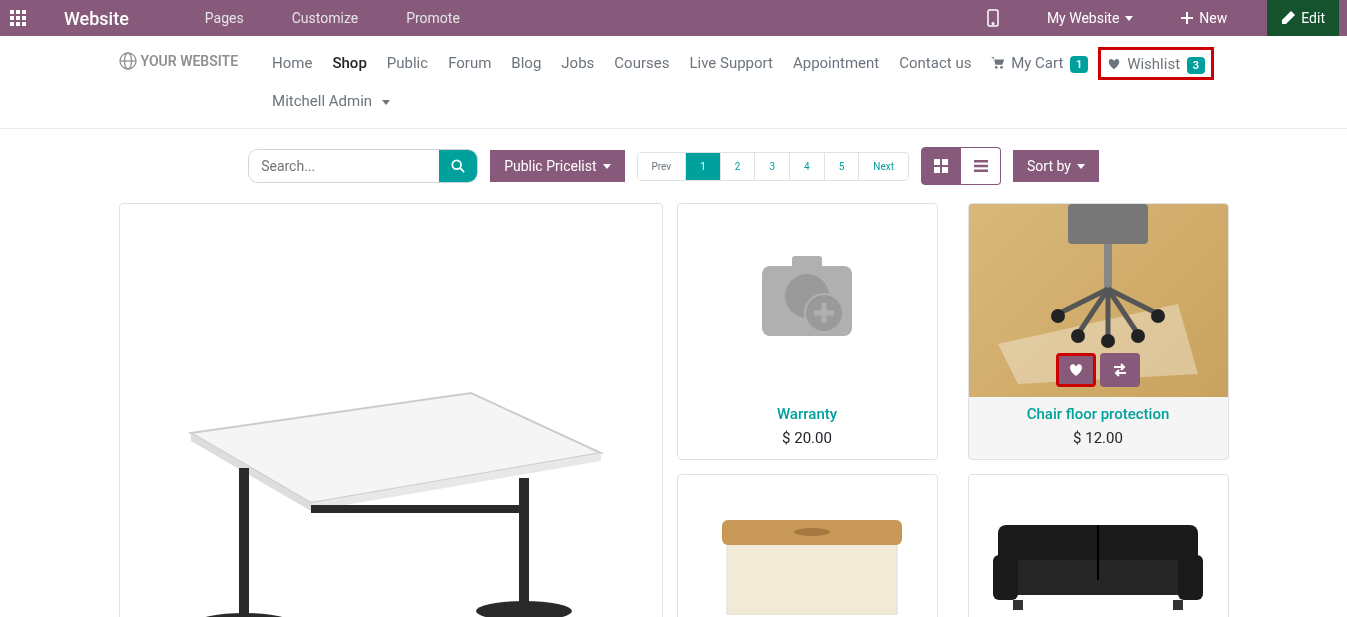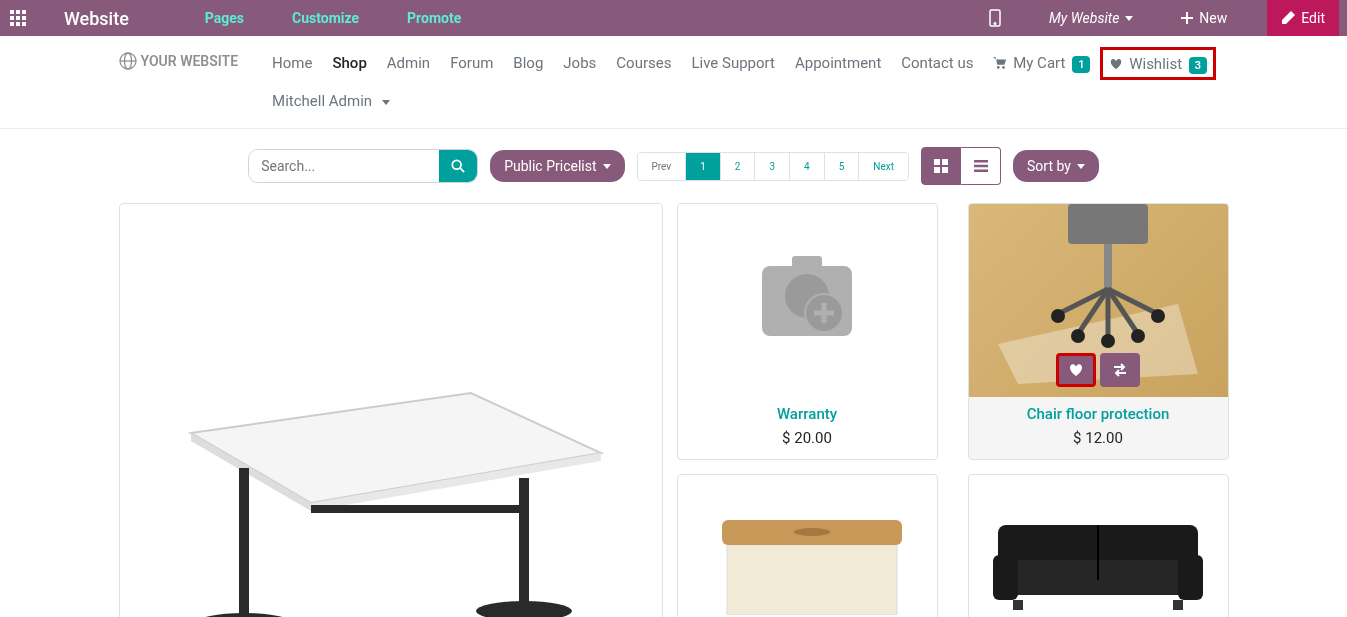--- a/index.html
+++ b/index.html
@@ -1,38 +1,38 @@
 <!DOCTYPE html>
 <html><head>
 <meta charset="utf-8">
 <style>
 *{margin:0;padding:0;box-sizing:border-box;font-family:-apple-system,BlinkMacSystemFont,"Segoe UI",Roboto,sans-serif;}
 body{background:#fff;width:1347px;height:617px;overflow:hidden;}
 .topbar{background:#875a7b;height:36px;display:flex;align-items:center;color:#fff;font-size:14px;padding:0 8px;gap:24px;}
 .topbar .apps-icon{width:20px;height:20px;display:flex;align-items:center;justify-content:center;margin-right:12px;cursor:pointer;}
 .topbar .app-title{font-size:18px;font-weight:500;margin-right:40px;}
-.topbar .tb-link{padding:0 12px;cursor:pointer;color:#5eead4;font-weight:bold;}
+.topbar .tb-link{padding:0 12px;cursor:pointer;color:#e5e5e5;}
 .topbar .tb-spacer{flex:1;}
-.topbar .edit-btn{background:#be185d;height:36px;display:flex;align-items:center;padding:0 14px;cursor:pointer;margin-left:4px;}
+.topbar .edit-btn{background:#14532d;height:36px;display:flex;align-items:center;padding:0 14px;cursor:pointer;margin-left:4px;}
 .topbar .new-btn{display:flex;align-items:center;padding:0 12px;cursor:pointer;}
-.topbar .tb-right{display:flex;align-items:center;padding:0 12px;cursor:pointer;font-style:italic;}
+.topbar .tb-right{display:flex;align-items:center;padding:0 12px;cursor:pointer;}
 .subnav{background:#fff;border-bottom:1px solid #e9ecef;padding:8px 11px;}
 .subnav-inner{width:1110px;margin:0 auto;display:flex;align-items:flex-start;}
 .logo{display:flex;align-items:center;color:#8f8f8f;font-size:14px;font-weight:600;margin-top:8px;margin-right:24px;white-space:nowrap;}
 .logo svg{margin-right:4px;}
 .nav-links{display:flex;flex-wrap:wrap;align-items:center;flex:1;}
 .nav-link{color:#6c757d;font-size:15px;padding:10px 10px;cursor:pointer;text-decoration:none;}
 .nav-link.active{color:#212529;font-weight:500;}
 .nav-link .badge{background:#00a09d;color:#fff;border-radius:4px;font-size:11px;padding:2px 6px;margin-left:3px;font-weight:600;}
 .wishlist-hl{border:3px solid #cc0000;padding:4px 2px;}
 .toolbar{display:flex;justify-content:center;align-items:center;gap:12px;padding:18px 0;}
 .search-grp{display:flex;border:1px solid #ced4da;border-radius:10px;overflow:hidden;}
 .search-grp input{border:none;padding:8px 12px;font-size:14px;width:190px;outline:none;}
 .search-grp .sbtn{background:#00a09d;color:#fff;width:38px;display:flex;align-items:center;justify-content:center;cursor:pointer;border:none;}
-.dd-btn{background:#875a7b;color:#fff;border:none;border-radius:14px;padding:8px 14px;font-size:14px;cursor:pointer;display:flex;align-items:center;}
+.dd-btn{background:#875a7b;color:#fff;border:none;border-radius:0;padding:8px 14px;font-size:14px;cursor:pointer;display:flex;align-items:center;}
 .caret{border-left:4px solid transparent;border-right:4px solid transparent;border-top:5px solid currentColor;margin-left:6px;}
 .pagination{display:flex;border:1px solid #dee2e6;border-radius:4px;overflow:hidden;}
 .pagination .pg{padding:8px 14px;cursor:pointer;color:#00a09d;border-right:1px solid #dee2e6;font-size:10px;background:#fff;}
 .pagination .pg:last-child{border-right:none;}
 .pagination .pg.active{background:#00a09d;color:#fff;}
 .pagination .pg.dis{color:#6c757d;}
 .view-toggle{display:flex;}
 .view-toggle .vbtn{width:40px;height:38px;display:flex;align-items:center;justify-content:center;cursor:pointer;border:1px solid #875a7b;}
 .view-toggle .vbtn.active{background:#875a7b;color:#fff;}
 .view-toggle .vbtn:not(.active){background:#fff;color:#875a7b;}
@@ -107,21 +107,21 @@
       <svg width="18" height="18" viewBox="0 0 18 18" fill="none" stroke="#8f8f8f" stroke-width="1.3">
           <circle cx="9" cy="9" r="8"></circle>
           <ellipse cx="9" cy="9" rx="3.5" ry="8"></ellipse>
           <line x1="1" y1="9" x2="17" y2="9"></line>
         </svg>
       <span>YOUR WEBSITE</span>
     </div>
     <div class="nav-links">
       <a class="nav-link">Home</a>
       <a class="nav-link active">Shop</a>
-      <a class="nav-link">Admin</a>
+      <a class="nav-link">Public</a>
       <a class="nav-link">Forum</a>
       <a class="nav-link">Blog</a>
       <a class="nav-link">Jobs</a>
       <a class="nav-link">Courses</a>
       <a class="nav-link">Live Support</a>
       <a class="nav-link">Appointment</a>
       <a class="nav-link">Contact us</a>
       <a class="nav-link">
         <svg width="14" height="14" viewBox="0 0 16 16" fill="#6c757d" style="vertical-align:-2px;margin-right:2px">
             <path d="M0 1h3l2 9h8l2-6H4"></path>

